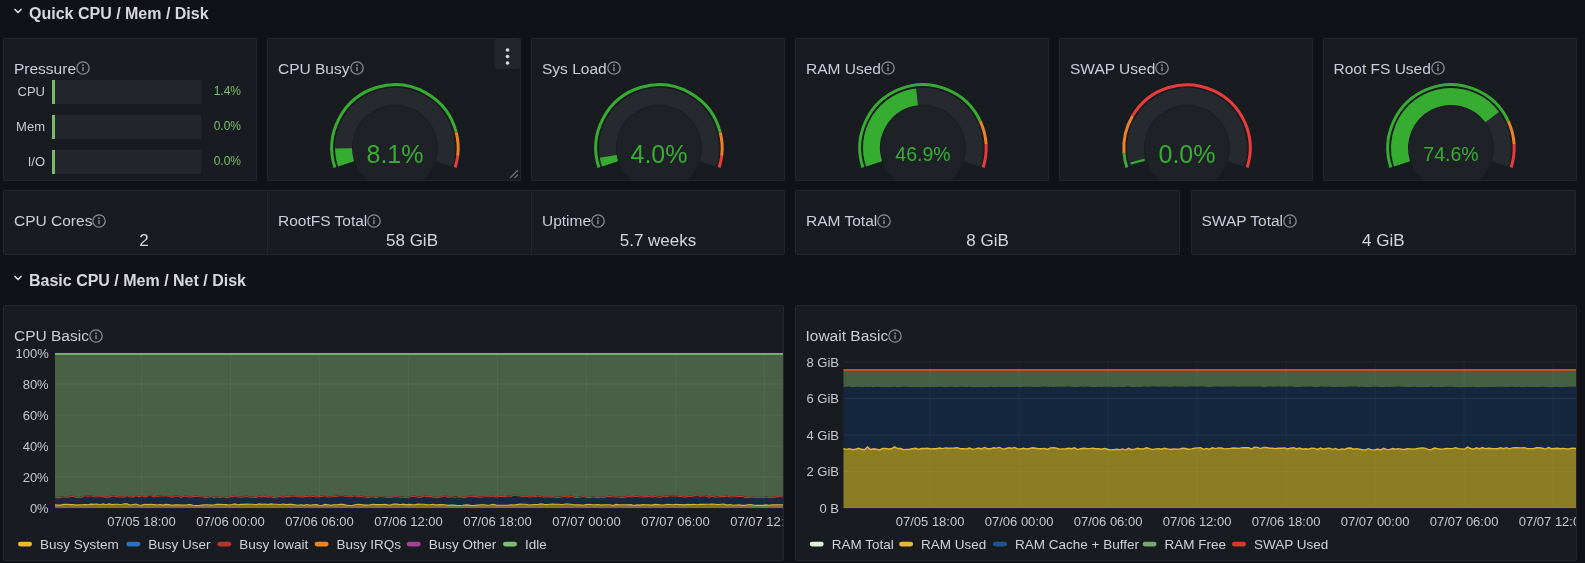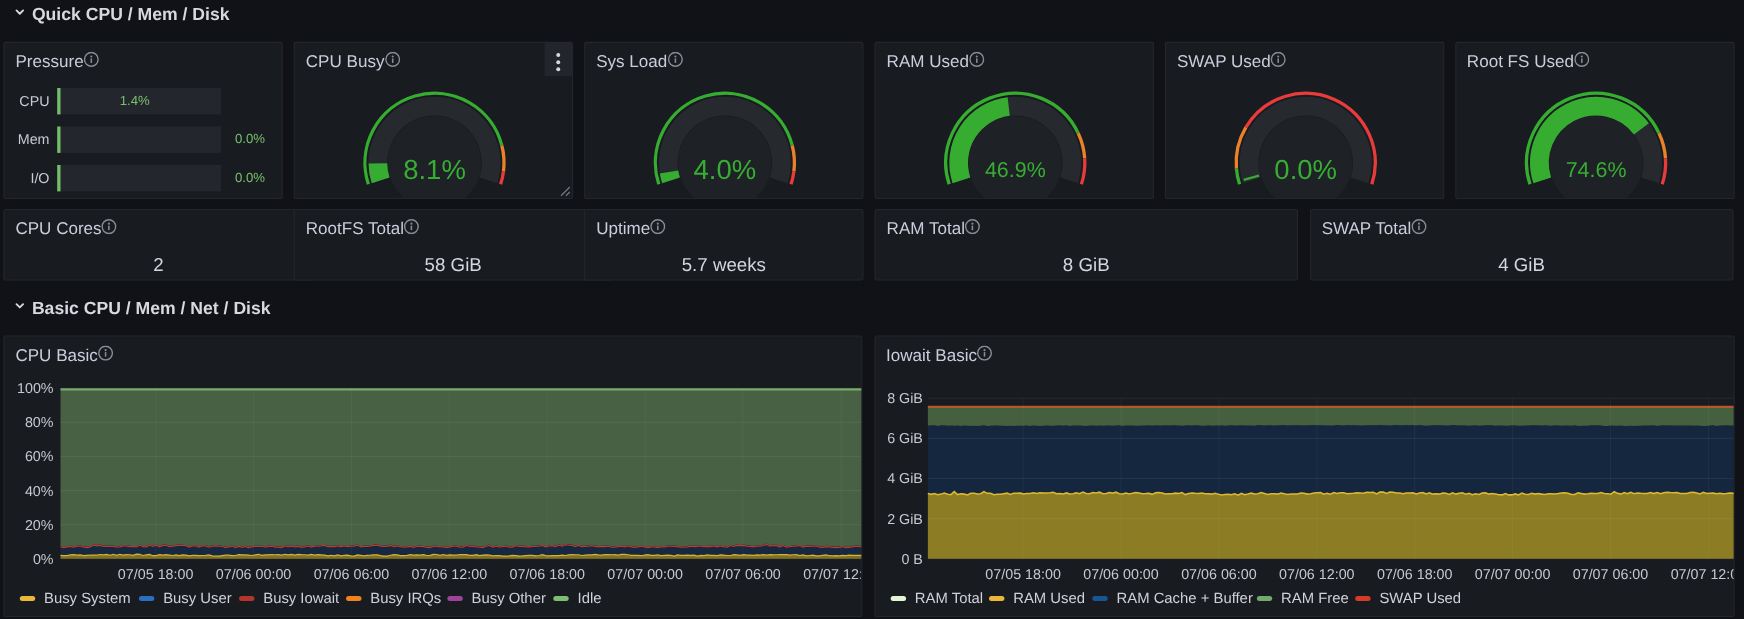--- a/index.html
+++ b/index.html
@@ -1,16 +1,16 @@
 <!DOCTYPE html>
 <html><head><meta charset="utf-8"><style>
 *{margin:0;padding:0;box-sizing:border-box}
 body{width:1585px;height:563px;background:#111217;font-family:"Liberation Sans",sans-serif;overflow:hidden;position:relative}
 .panel{position:absolute;background:#181b1f;border:1px solid #25262c;border-radius:2px;overflow:hidden}
-.ptitle{position:absolute;left:10px;top:8px;display:flex;gap:0;height:19px}
+.ptitle{position:absolute;left:10px;top:20px;display:flex;align-items:center;gap:0;height:19px}
 .ptitle span{font-size:15.5px;font-weight:500;color:#ccccdc;line-height:19px;white-space:nowrap}
 .sechdr{position:absolute;display:flex;align-items:flex-start;gap:5px;color:#d8d9df;font-size:16px;font-weight:700}
 .statval{position:absolute;width:100%;text-align:center;color:#d5d6de;font-size:17px;font-weight:500}
 </style></head><body>
 
 <div class="sechdr" style="left:12px;top:5px">
     <svg width="12" height="12" viewBox="0 0 12 12">
       <polyline points="3,4.5 6,7.5 9,4.5" fill="none" stroke="#d8d9df" stroke-width="1.7" stroke-linecap="round" stroke-linejoin="round"></polyline>
     </svg>
     <span>Quick CPU / Mem / Disk</span>
@@ -26,21 +26,21 @@
       <span>Pressure</span>
       <svg width="14" height="14" viewBox="0 0 14 14" style="flex:none">
         <circle cx="7" cy="7" r="6.2" fill="none" stroke="#898c93" stroke-width="1.3"></circle>
         <circle cx="7" cy="4.3" r="0.95" fill="#898c93"></circle>
         <rect x="6.3" y="6.1" width="1.4" height="4.1" fill="#898c93"></rect>
       </svg>
     </div>
     <div style="position:absolute;right:211px;top:45px;font-size:13px;color:#c9cad4;line-height:16px">CPU</div>
     <div style="position:absolute;left:47.5px;top:41px;width:149.5px;height:24px;background:#23262c"></div>
     <div style="position:absolute;left:47.5px;top:41px;width:3px;height:24px;background:#73BF69"></div>
-    <div style="position:absolute;left:0;top:45.5px;width:237px;text-align:center;font-size:12px;color:#79bf6e">1.4%</div>
+    <div style="position:absolute;left:0;top:45.5px;width:237px;text-align:right;font-size:12px;color:#79bf6e">1.4%</div>
     <div style="position:absolute;right:211px;top:80px;font-size:13px;color:#c9cad4;line-height:16px">Mem</div>
     <div style="position:absolute;left:47.5px;top:76px;width:149.5px;height:24px;background:#23262c"></div>
     <div style="position:absolute;left:47.5px;top:76px;width:3px;height:24px;background:#73BF69"></div>
     <div style="position:absolute;left:0;top:80.5px;width:237px;text-align:right;font-size:12px;color:#79bf6e">0.0%</div>
     <div style="position:absolute;right:211px;top:115px;font-size:13px;color:#c9cad4;line-height:16px">I/O</div>
     <div style="position:absolute;left:47.5px;top:111px;width:149.5px;height:24px;background:#23262c"></div>
     <div style="position:absolute;left:47.5px;top:111px;width:3px;height:24px;background:#73BF69"></div>
     <div style="position:absolute;left:0;top:115.5px;width:237px;text-align:right;font-size:12px;color:#79bf6e">0.0%</div>
   </div>
 <div class="panel" style="left:267px;top:37.5px;width:254px;height:143px">

